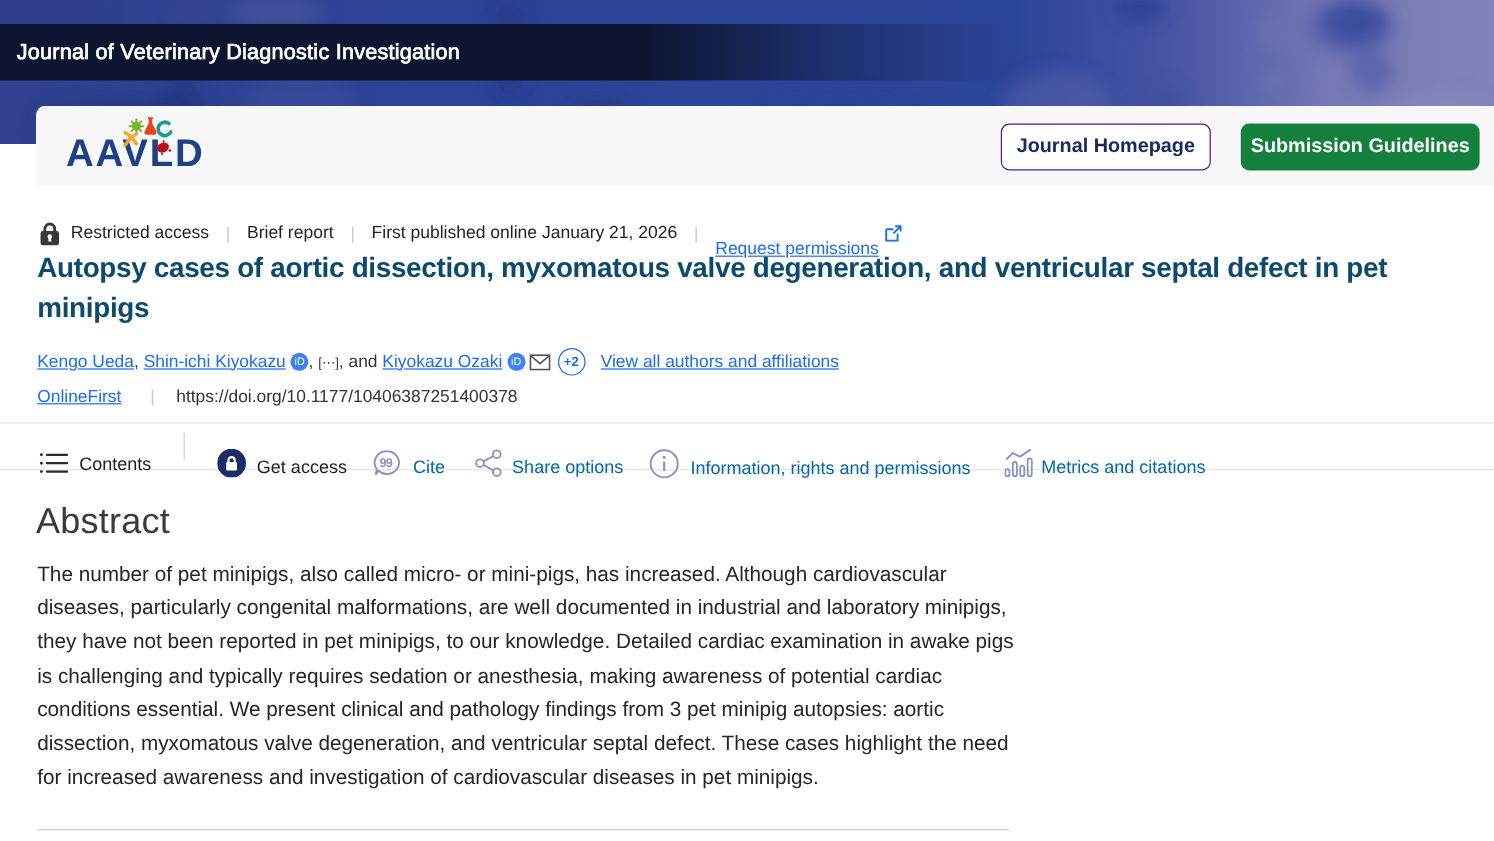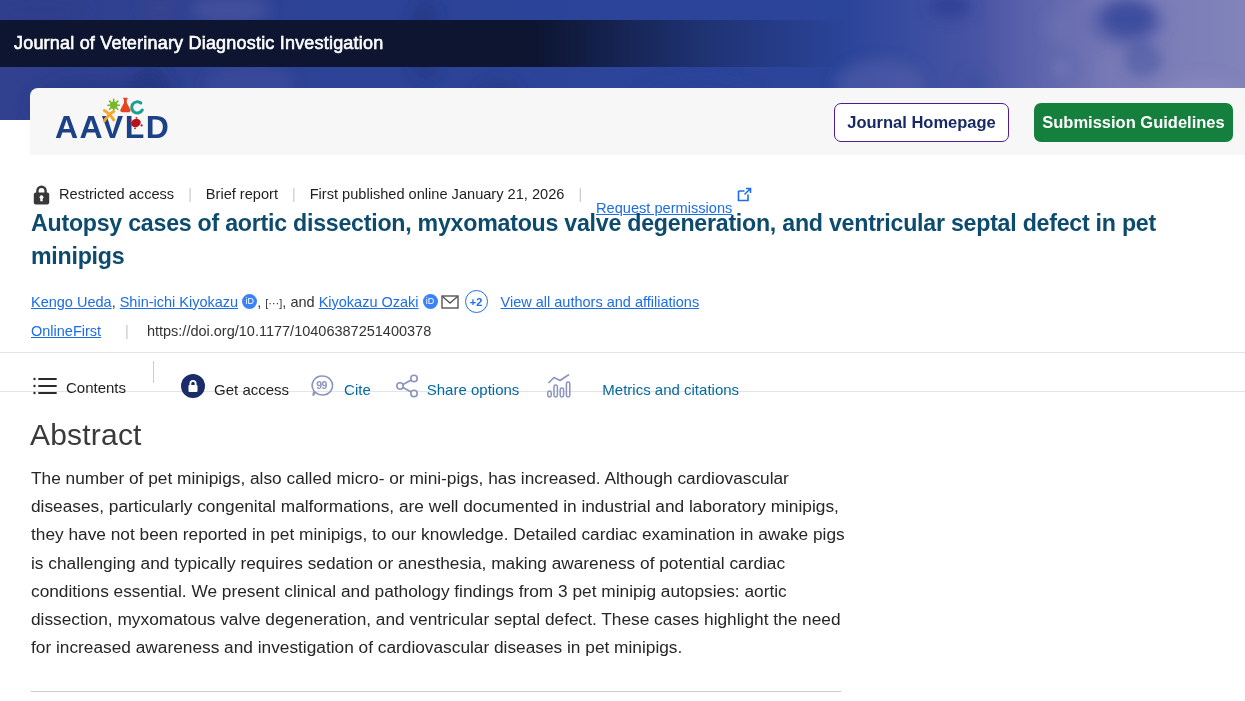--- a/index.html
+++ b/index.html
@@ -190,21 +190,29 @@
   <div class="item" style="margin-left:24px;">
     <svg width="25" height="24" viewBox="0 0 25 24" style="margin-right:7px;">
       <circle cx="5" cy="12" r="3.2" fill="none" stroke="#8a93c0" stroke-width="1.6"></circle>
       <circle cx="19" cy="4.5" r="3.2" fill="none" stroke="#8a93c0" stroke-width="1.6"></circle>
       <circle cx="19" cy="19.5" r="3.2" fill="none" stroke="#8a93c0" stroke-width="1.6"></circle>
       <line x1="8" y1="10.5" x2="16.2" y2="6" stroke="#8a93c0" stroke-width="1.6"></line>
       <line x1="8" y1="13.5" x2="16.2" y2="18" stroke="#8a93c0" stroke-width="1.6"></line>
     </svg>
     <span class="lbl-gray">Share options</span>
   </div>
-  <div class="item" style="margin-left:28px;gap:24px;">
+  <div class="item" style="margin-left:22px;">
+    <svg width="25" height="25" viewBox="0 0 25 25" style="margin-right:9px;">
+      <circle cx="12.5" cy="12.5" r="11.3" fill="none" stroke="#8a93c0" stroke-width="1.6"></circle>
+      <circle cx="12.5" cy="7" r="1.3" fill="#8a93c0"></circle>
+      <line x1="12.5" y1="10.5" x2="12.5" y2="18.5" stroke="#8a93c0" stroke-width="1.8"></line>
+    </svg>
+    <span class="lbl-gray">Information, rights and permissions</span>
+  </div>
+  <div class="item" style="margin-left:28px;">
     <svg width="24" height="24" viewBox="0 0 24 24" style="margin-right:7px;">
       <path d="M1.5 9 L7 3.5 L13 6.5 L22 0.5" fill="none" stroke="#8a93c0" stroke-width="1.6" stroke-linejoin="round"></path>
       <rect x="0.8" y="17" width="3.4" height="6" rx="1.7" fill="none" stroke="#8a93c0" stroke-width="1.5"></rect>
       <rect x="7" y="11" width="3.4" height="12" rx="1.7" fill="none" stroke="#8a93c0" stroke-width="1.5"></rect>
       <rect x="13.2" y="14" width="3.4" height="9" rx="1.7" fill="none" stroke="#8a93c0" stroke-width="1.5"></rect>
       <rect x="19.4" y="8" width="3.4" height="15" rx="1.7" fill="none" stroke="#8a93c0" stroke-width="1.5"></rect>
     </svg>
     <span class="lbl-gray">Metrics and citations</span>
   </div>
 </div>

